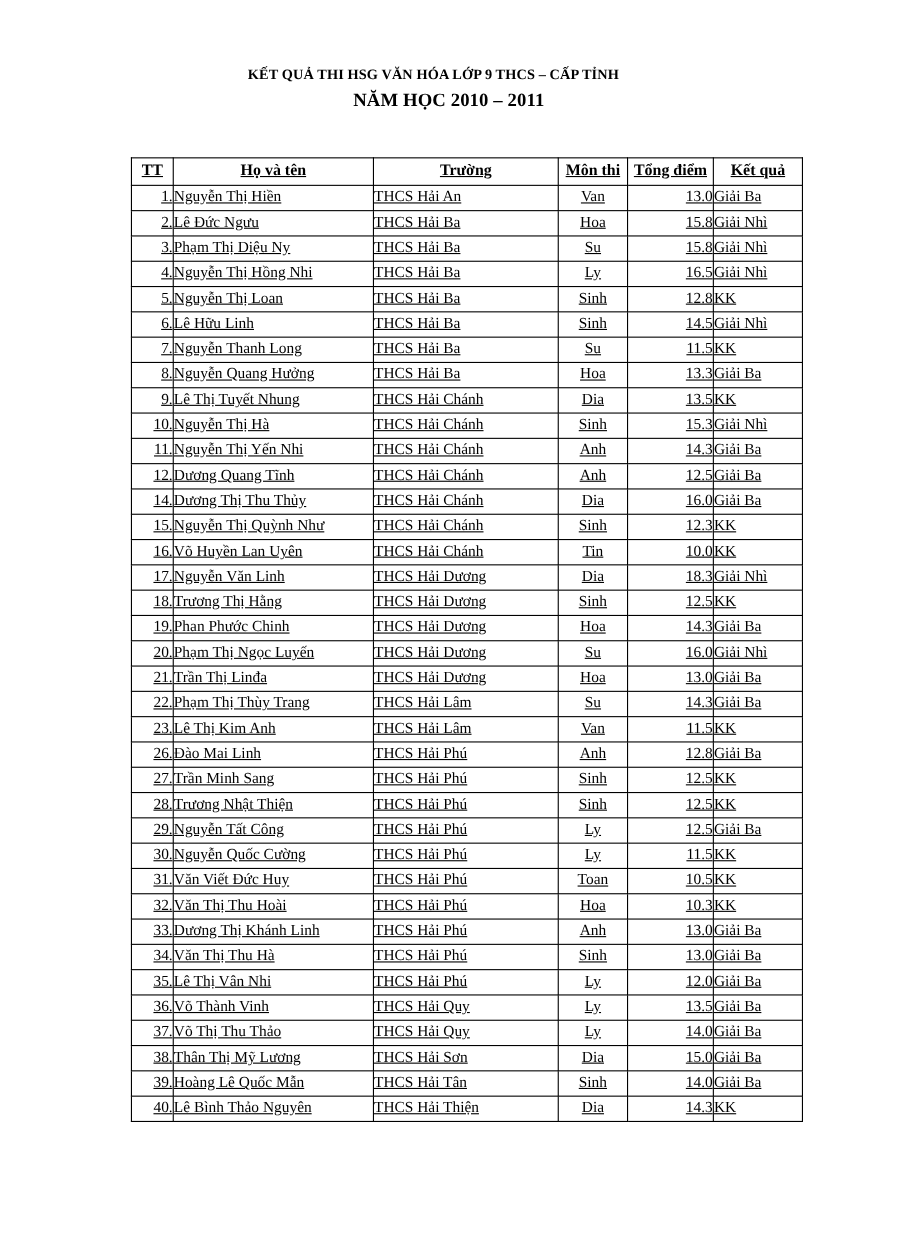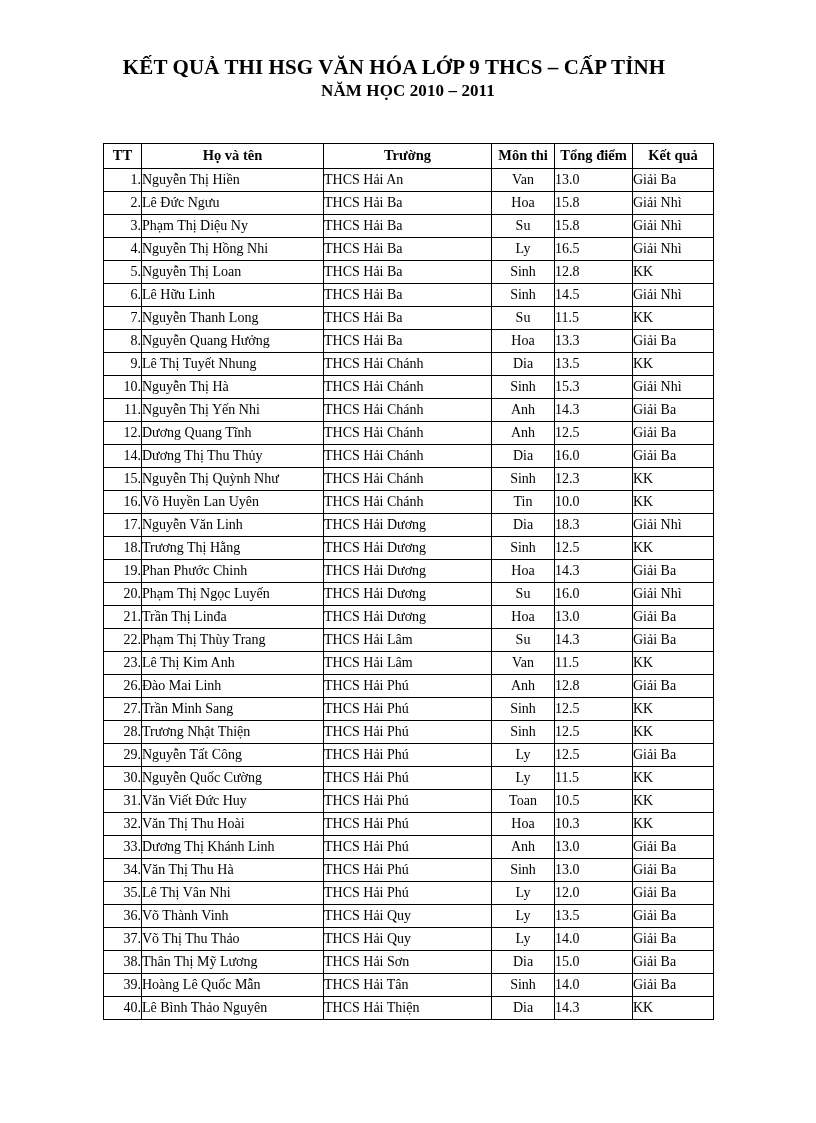--- a/index.html
+++ b/index.html
@@ -20,43 +20,44 @@
     left: 0; top: 0;
     width: 816px;
     height: 1123px;
   }
   .doc-title {
     position: absolute;
     left: 0;
     top: 57px;
     width: 788px;
     text-align: center;
-    font-size: 21px;
+    font-size: 13px;
     font-weight: bold;
     letter-spacing: 0.1px;
     line-height: 21px;
     white-space: nowrap;
   }
   .doc-subtitle {
     position: absolute;
     left: 0;
     top: 80px;
     width: 816px;
     text-align: center;
     font-size: 17px;
     font-weight: bold;
     letter-spacing: 0.1px;
     line-height: 21px;
     white-space: nowrap;
   }
   .table-wrap {
     position: absolute;
-    left: 103px;
+    left: 119px;
     top: 143px;
     width: 610px;
+    text-decoration: underline;
   }
   table.results {
     border-collapse: collapse;
     width: 610px;
     table-layout: fixed;
   }
   table.results th,
   table.results td {
     border: 1px solid #000000;
     font-size: 14px;
@@ -82,21 +83,21 @@
   col.c-result { width: 81px; }
 
   td.tt {
     text-align: center;
     padding-right: 6px;
     text-align: right;
   }
   td.name   { padding-left: 5px; }
   td.school { padding-left: 5px; }
   td.subj   { padding-left: 4px; text-align: center; }
-  td.score  { padding-left: 4px; }
+  td.score  { padding-left: 4px; text-align: right; }
   td.result { padding-left: 5px; }
 </style>
 </head>
 <body>
 
 <div class="page">
 
   <div class="doc-title">KẾT QUẢ THI HSG VĂN HÓA LỚP 9  THCS – CẤP TỈNH</div>
   <div class="doc-subtitle">NĂM HỌC 2010 – 2011</div>
 

